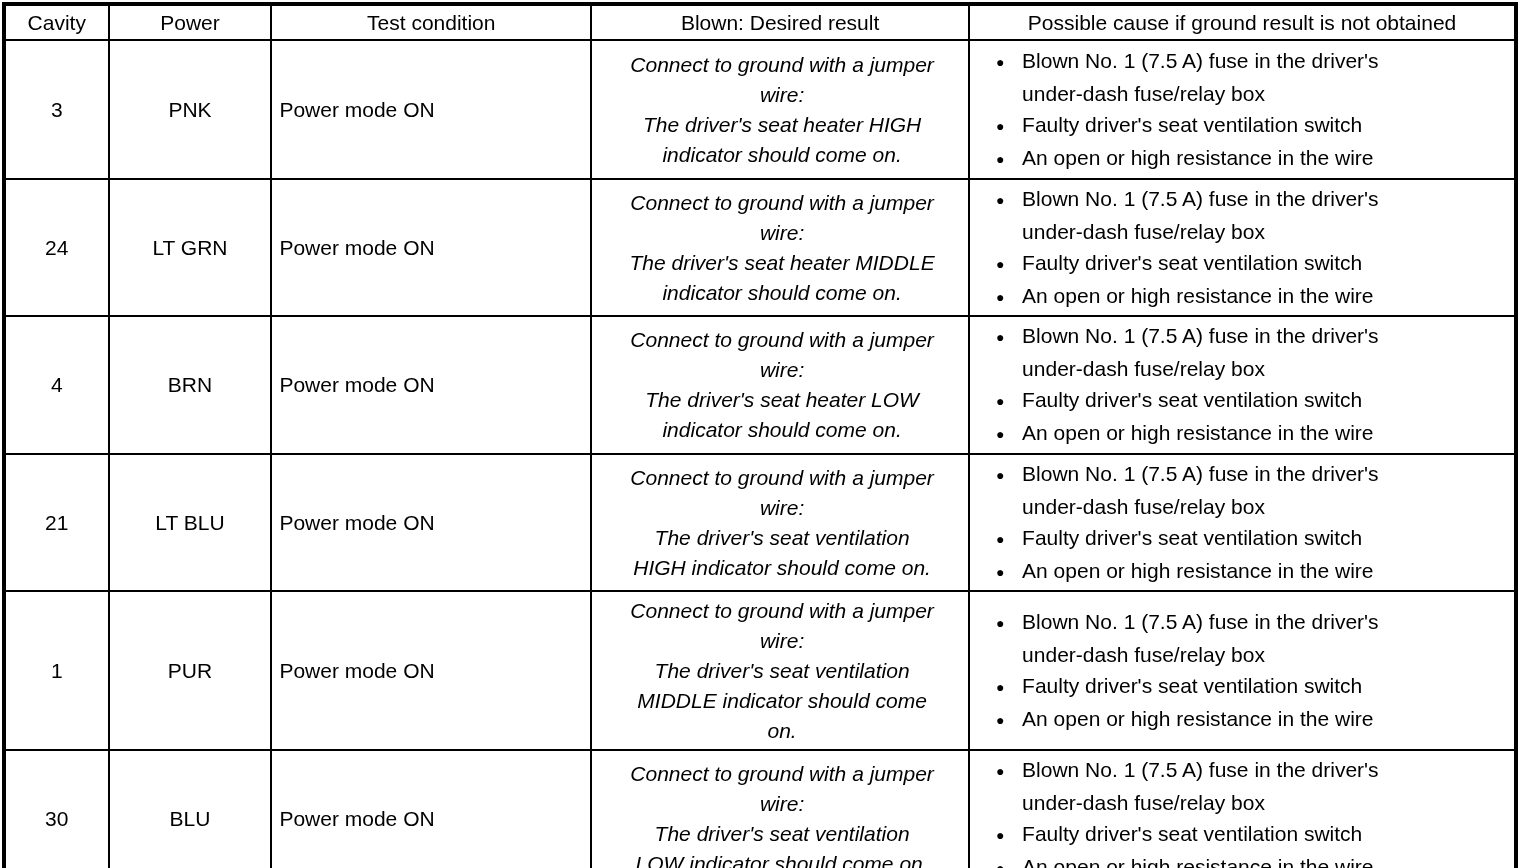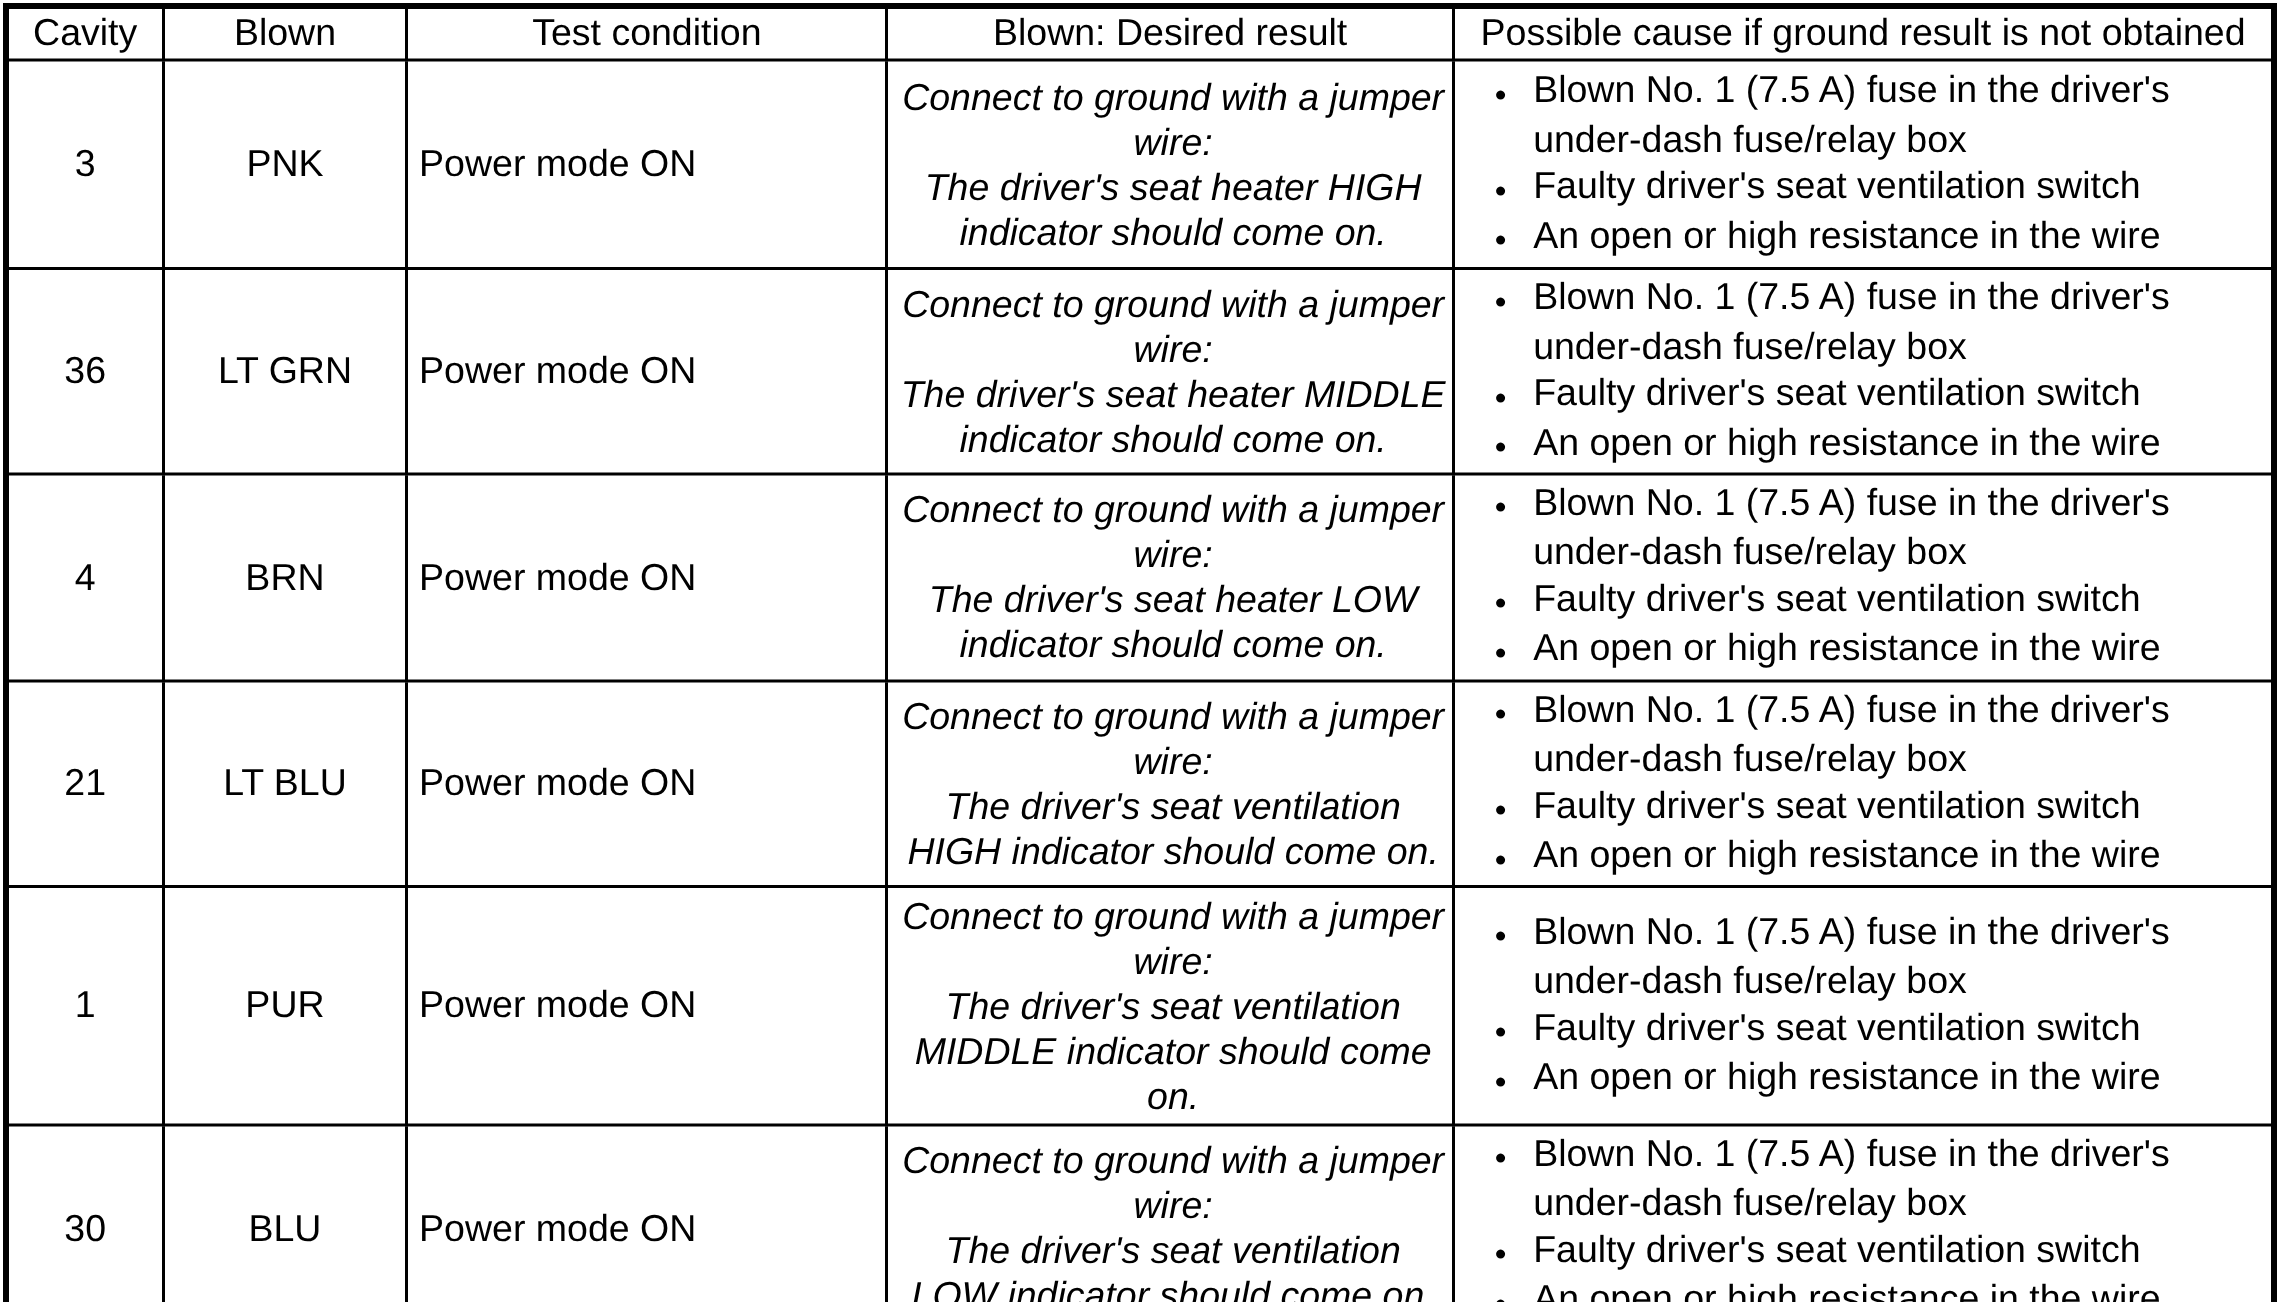--- a/index.html
+++ b/index.html
@@ -17,21 +17,21 @@
   table.pin-test {
     border-collapse: collapse;
     table-layout: fixed;
     width: 1516px;
     margin: 2px;
     border: 4px solid #000000;
   }
   table.pin-test th,
   table.pin-test td {
     border: 2px solid #000000;
-    font-size: 25px;
+    font-size: 21px;
     overflow: hidden;
   }
   thead th {
     height: 33px;
     border-bottom: 4px solid #000000;
     font-weight: normal;
     text-align: center;
     vertical-align: middle;
     padding: 0 2px;
   }
@@ -93,21 +93,21 @@
   <colgroup>
     <col style="width:104px">
     <col style="width:162px">
     <col style="width:318px">
     <col style="width:376px">
     <col style="width:544px">
   </colgroup>
   <thead>
     <tr>
       <th>Cavity</th>
-      <th>Blown</th>
+      <th>Power</th>
       <th>Test condition</th>
       <th>Blown: Desired result</th>
       <th>Possible cause if ground result is not obtained</th>
     </tr>
   </thead>
   <tbody>
     <tr>
       <td class="c-cavity">3</td>
       <td class="c-wire">PNK</td>
       <td class="c-cond">Power mode ON</td>
@@ -118,21 +118,21 @@
       <td class="c-causes">
         <ul class="causes">
           <li>Blown No. 1 (7.5 A) fuse in the driver's
 under-dash fuse/relay box</li>
           <li>Faulty driver's seat ventilation switch</li>
           <li>An open or high resistance in the wire</li>
         </ul>
       </td>
     </tr>
     <tr>
-      <td class="c-cavity">36</td>
+      <td class="c-cavity">24</td>
       <td class="c-wire">LT GRN</td>
       <td class="c-cond">Power mode ON</td>
       <td class="c-result">Connect to ground with a jumper
 wire:
 The driver's seat heater MIDDLE
 indicator should come on.</td>
       <td class="c-causes">
         <ul class="causes">
           <li>Blown No. 1 (7.5 A) fuse in the driver's
 under-dash fuse/relay box</li>

